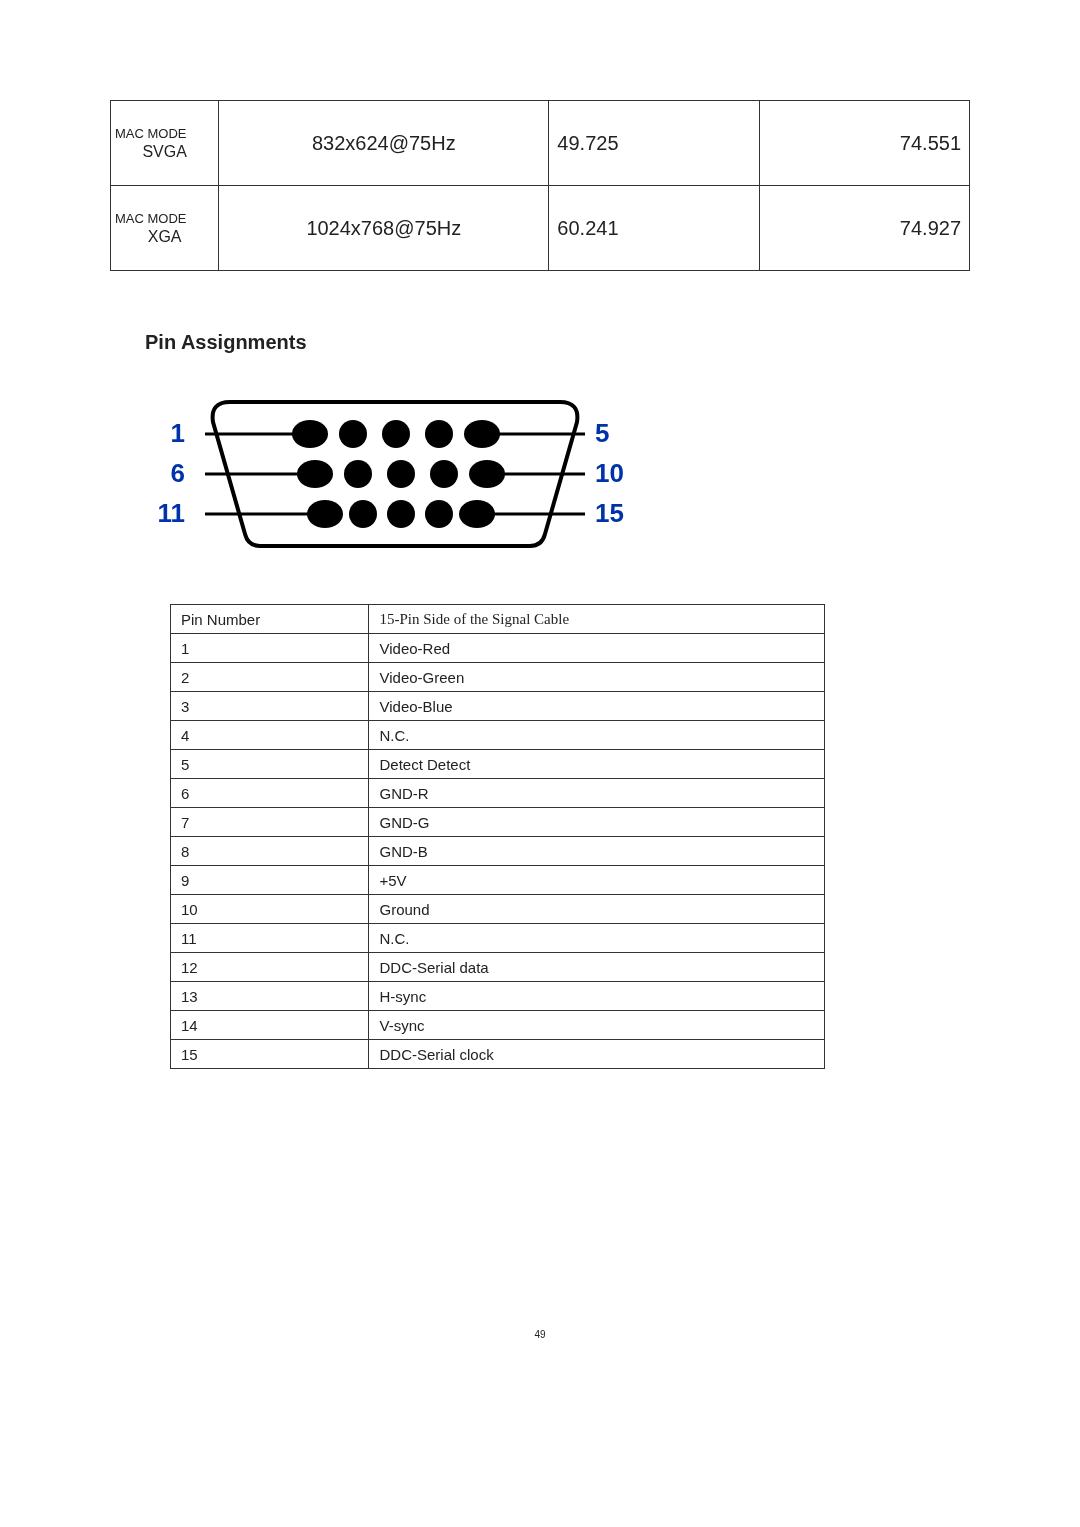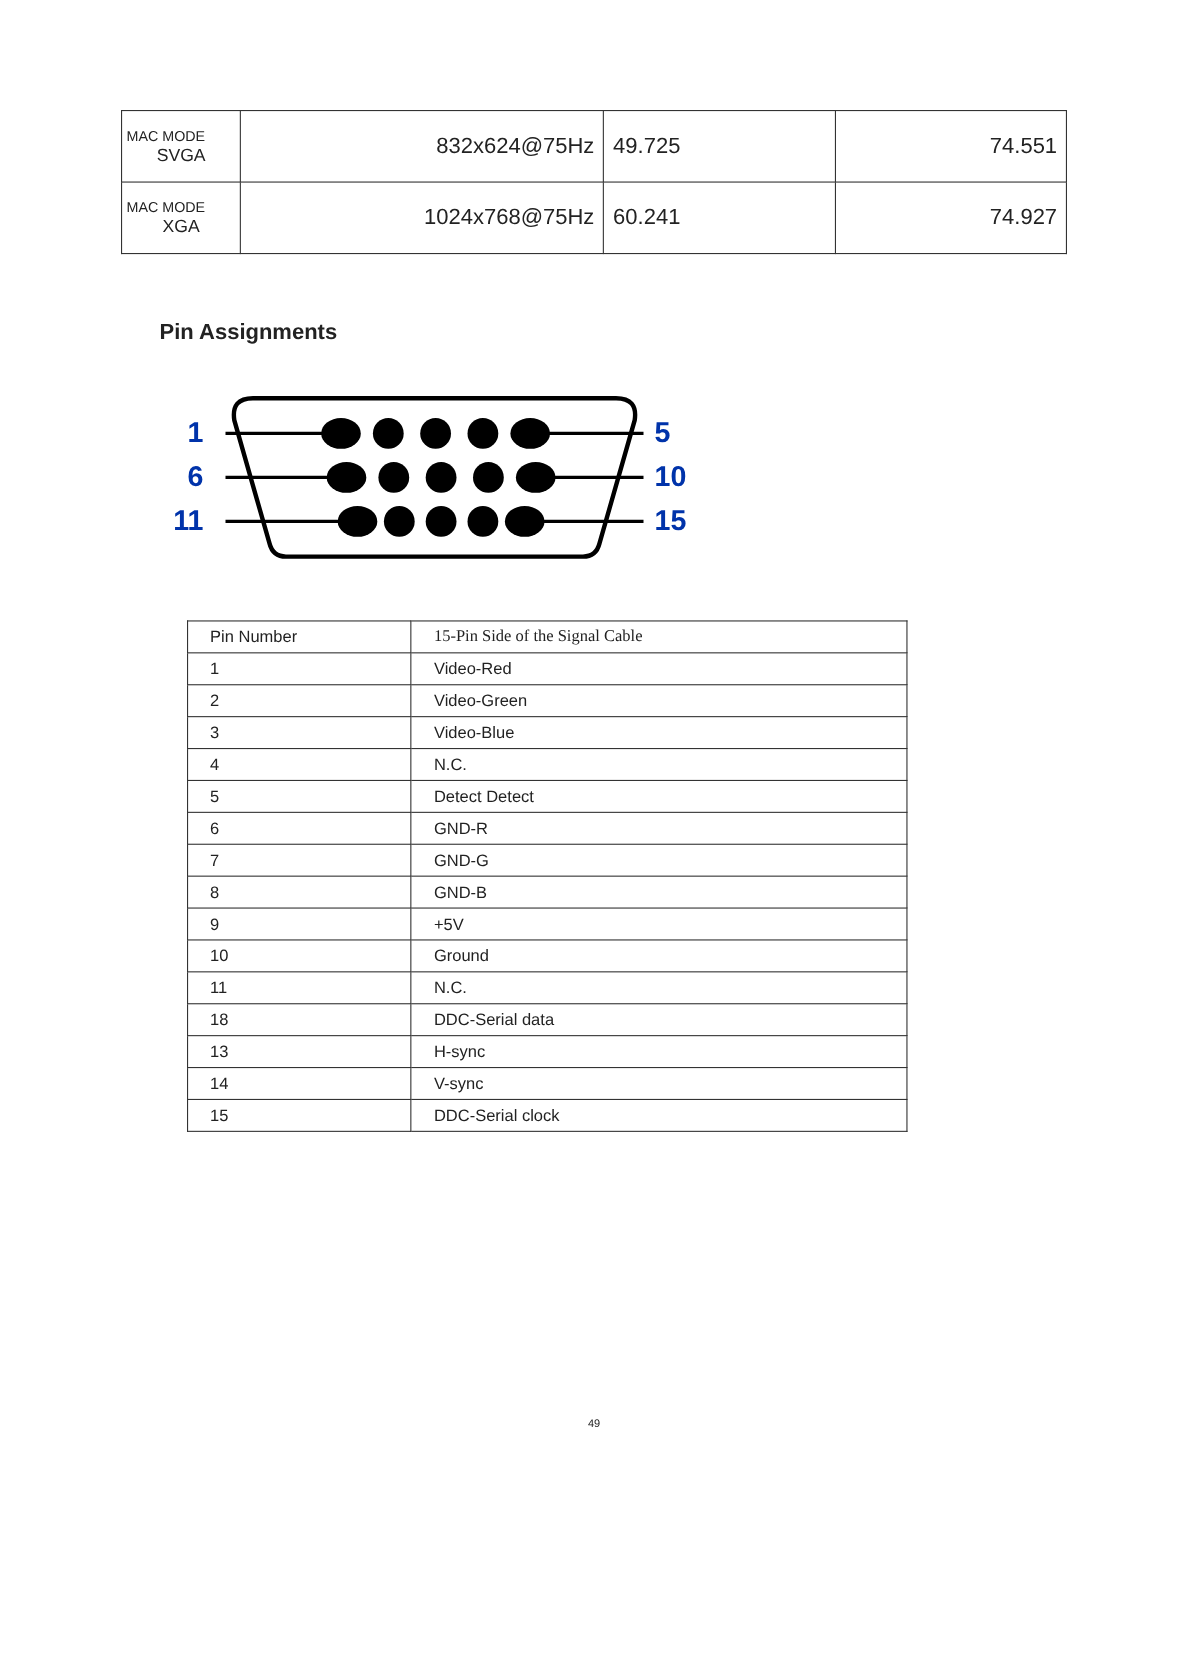--- a/index.html
+++ b/index.html
@@ -21,34 +21,34 @@
   }
   table.mode td {
     border: 1px solid #333;
     padding: 4px 8px;
     font-size: 20px;
     vertical-align: middle;
     height: 48px;
   }
   table.mode td.name {
     width: 95px;
-    padding: 8px 4px;
+    padding: 18px 4px;
     text-align: left;
   }
   table.mode td.name .mac {
     font-size: 13px;
     display: block;
   }
   table.mode td.name .main {
     font-size: 16px;
     display: block;
     text-align: center;
     margin-top: 2px;
   }
-  table.mode td.res { width: 300px; text-align: right; }
+  table.mode td.res { width: 300px; text-align: center; }
   table.mode td.v1  { width: 185px; }
   table.mode td.v2  { width: 185px; text-align: right; }
 
   
   h2.pin-title {
     font-size: 20px;
     font-weight: bold;
     margin: 60px 0 30px 65px;
   }
 
@@ -60,21 +60,21 @@
 
   
   table.pins {
     border-collapse: collapse;
     margin-left: 90px;
     width: 655px;
   }
   table.pins td, table.pins th {
     border: 1px solid #333;
     font-size: 15px;
-    padding: 5px 4px 5px 20px;
+    padding: 5px 4px 5px 10px;
     text-align: left;
     height: 18px;
   }
   table.pins th {
     font-weight: normal;
   }
   table.pins .col-num { width: 190px; }
   table.pins .col-desc { width: 460px; font-family: Liberation Serif, serif; }
 
   
@@ -199,21 +199,21 @@
         </tr>
     <tr>
           <td>10</td>
           <td>Ground</td>
         </tr>
     <tr>
           <td>11</td>
           <td>N.C.</td>
         </tr>
     <tr>
-          <td>18</td>
+          <td>12</td>
           <td>DDC-Serial data</td>
         </tr>
     <tr>
           <td>13</td>
           <td>H-sync</td>
         </tr>
     <tr>
           <td>14</td>
           <td>V-sync</td>
         </tr>

